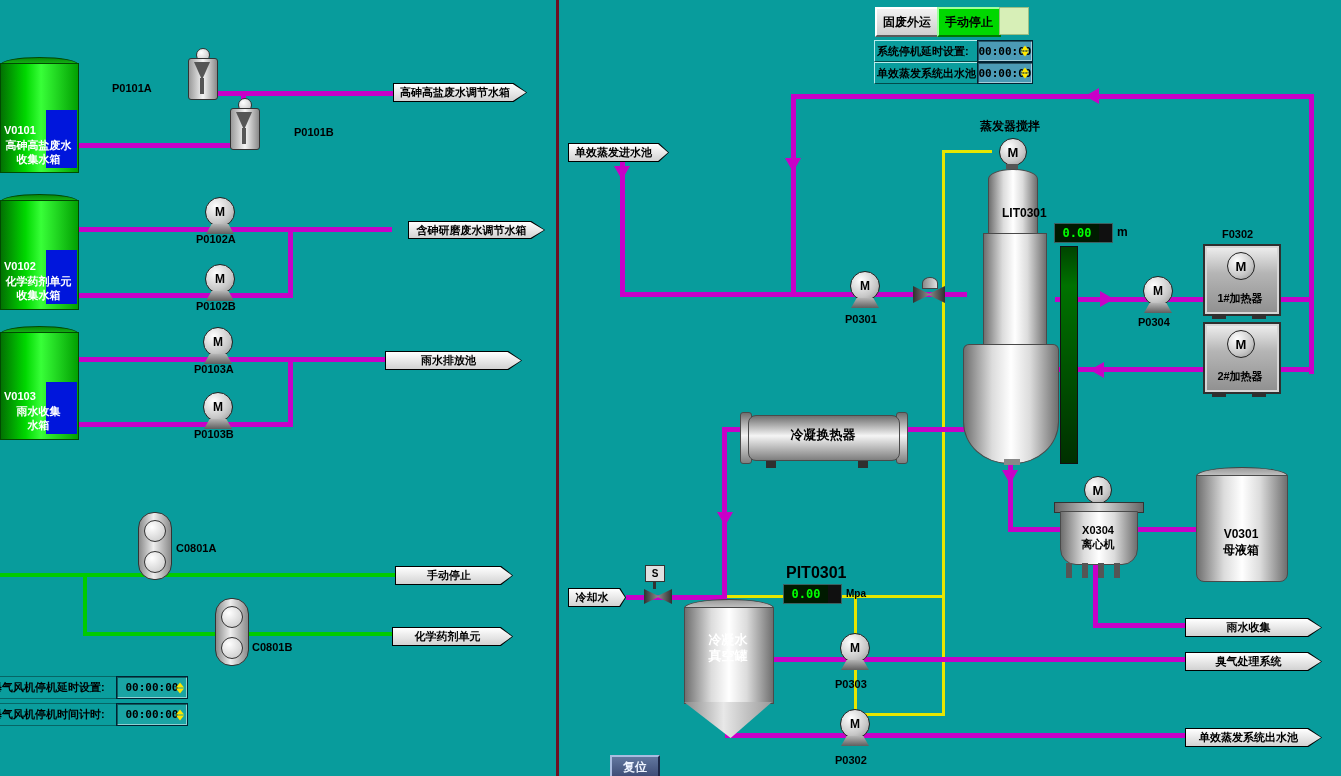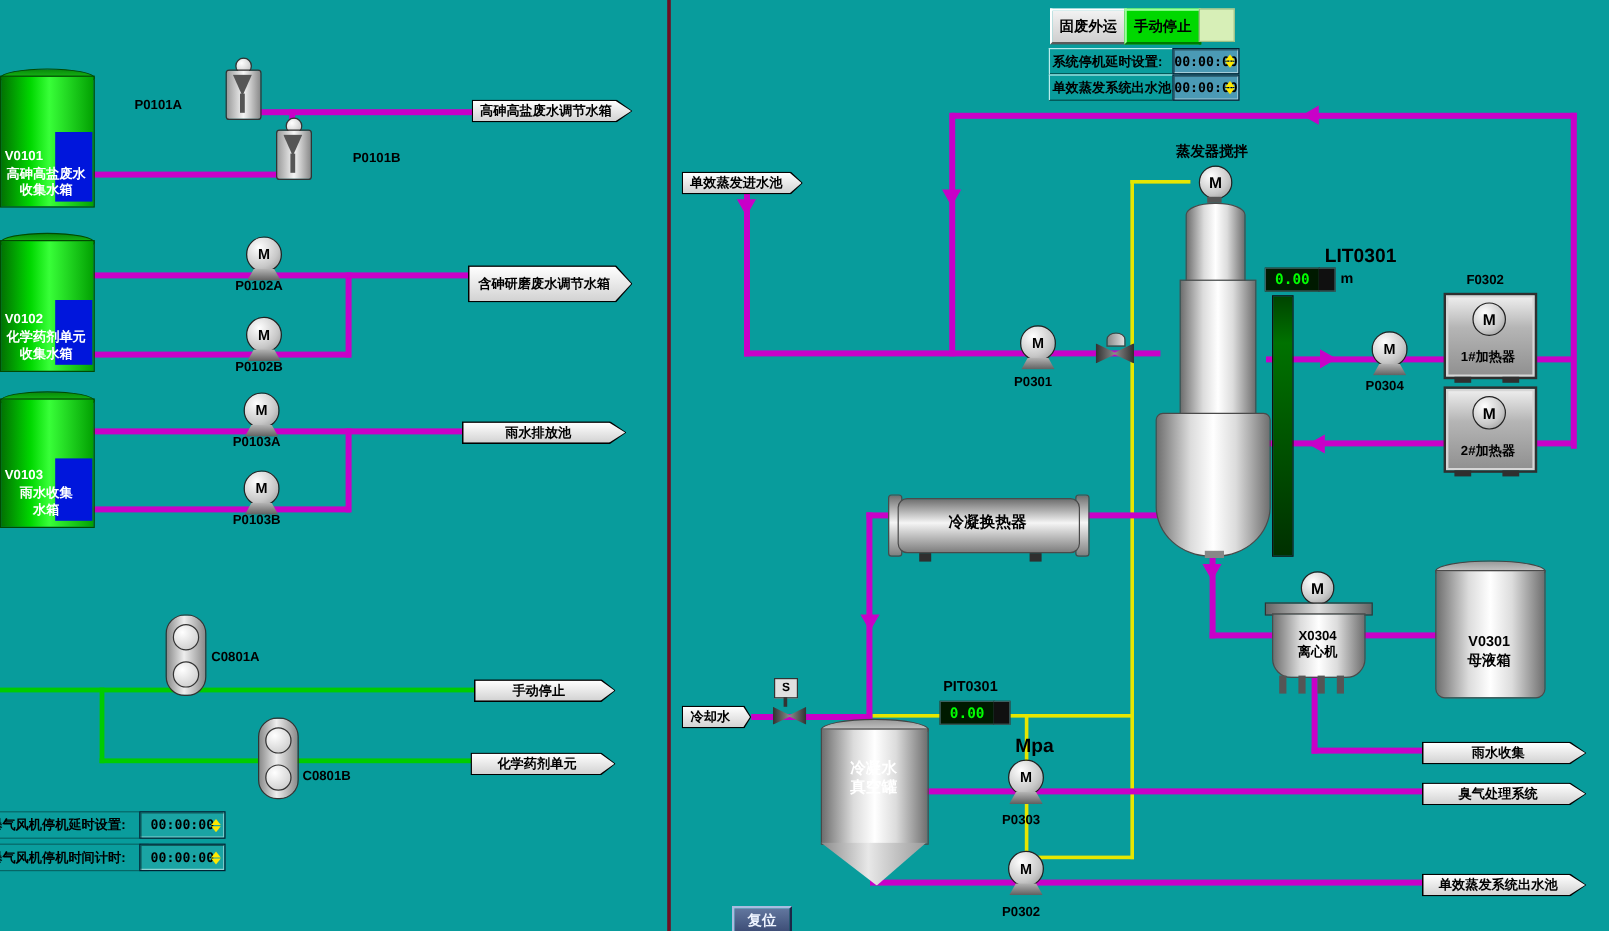--- a/index.html
+++ b/index.html
@@ -123,21 +123,21 @@
   <div class="arrD" style="left:614px;top:166px"></div>
   <div class="arrR" style="left:1100px;top:291px"></div>
   <div class="arrL" style="left:1090px;top:362px"></div>
   <div class="arrD" style="left:717px;top:512px"></div>
   <div class="arrD" style="left:1002px;top:470px"></div>
 
   <div class="banner" style="left:393px;top:83px;width:134px;height:19px">
     <span class="bo"></span>
     <span class="bi">高砷高盐废水调节水箱</span>
     </div>
-  <div class="banner" style="left:390px;top:221px;width:137px;height:31px">
+  <div class="banner" style="left:408px;top:221px;width:137px;height:18px">
     <span class="bo"></span>
     <span class="bi">含砷研磨废水调节水箱</span>
     </div>
   <div class="banner" style="left:385px;top:351px;width:137px;height:19px">
     <span class="bo"></span>
     <span class="bi">雨水排放池</span>
     </div>
   <div class="banner" style="left:395px;top:566px;width:118px;height:19px">
     <span class="bo"></span>
     <span class="bi">手动停止</span>
@@ -275,21 +275,21 @@
 
   <div class="lbl" style="left:980px;top:120px;font-size:12px">蒸发器搅拌</div>
   <div class="motor" style="left:999px;top:138px">M</div>
   <div style="position:absolute;left:1006px;top:164px;width:12px;height:5px;background:#555"></div>
   <div class="metalV" style="left:988px;top:169px;width:48px;height:64px;border-radius:24px 24px 0 0/10px 10px 0 0"></div>
   <div class="metalV" style="left:983px;top:233px;width:62px;height:111px"></div>
   <div class="metalV" style="left:963px;top:344px;width:94px;height:118px;border-radius:6px 6px 46px 46px/6px 6px 42px 42px"></div>
   <div style="position:absolute;left:1004px;top:459px;width:16px;height:6px;background:#888"></div>
 
   <div style="position:absolute;left:1060px;top:246px;width:16px;height:216px;border:1px solid #111;background:linear-gradient(180deg,#004400,#007200 18%,#003000)"></div>
-  <div class="lbl" style="left:1104px;top:207px;font-size:16px">LIT0301</div>
+  <div class="lbl" style="left:1002px;top:207px;font-size:12px">LIT0301</div>
   <div class="led" style="left:1054px;top:223px;width:44px;height:18px">0.00</div>
   <div class="ledstub" style="left:1099px;top:223px;width:13px;height:18px"></div>
   <div class="lbl" style="left:1117px;top:226px;font-size:12px">m</div>
 
   <div class="lbl" style="left:1222px;top:228px">F0302</div>
   <div style="position:absolute;left:1203px;top:244px;width:74px;height:68px;border:2px solid #2f2f2f;background:linear-gradient(180deg,#f0f0f0,#b5b5b5 40%,#8f8f8f);box-shadow:inset 0 0 0 2px #d6d6d6"></div>
   <div class="motor" style="left:1227px;top:252px">M</div>
   <div class="clbl" style="left:1203px;top:292px;width:74px">1#加热器</div>
   <div class="foot" style="left:1212px;top:314px;width:14px;height:5px"></div>
   <div class="foot" style="left:1252px;top:314px;width:14px;height:5px"></div>
@@ -312,24 +312,24 @@
     </div>
   <div class="lbl" style="left:1138px;top:316px">P0304</div>
 
   <div class="metalH" style="left:740px;top:412px;width:10px;height:50px;border-radius:3px"></div>
   <div class="metalH" style="left:896px;top:412px;width:10px;height:50px;border-radius:3px"></div>
   <div class="metalH" style="left:748px;top:415px;width:150px;height:44px;border-radius:8px"></div>
   <div class="clbl" style="left:748px;top:428px;width:150px;font-size:13px">冷凝换热器</div>
   <div class="foot" style="left:766px;top:461px;width:10px;height:7px"></div>
   <div class="foot" style="left:858px;top:461px;width:10px;height:7px"></div>
 
-  <div class="lbl" style="left:786px;top:566px;font-size:12px">PIT0301</div>
+  <div class="lbl" style="left:786px;top:566px;font-size:16px">PIT0301</div>
   <div class="led" style="left:783px;top:584px;width:44px;height:18px">0.00</div>
   <div class="ledstub" style="left:828px;top:584px;width:13px;height:18px"></div>
-  <div class="lbl" style="left:846px;top:616px;font-size:16px">Mpa</div>
+  <div class="lbl" style="left:846px;top:587px;font-size:10px">Mpa</div>
   <div style="position:absolute;left:645px;top:565px;width:18px;height:15px;background:#e0e0e0;border:1px solid #333;display:flex;align-items:center;justify-content:center;font-weight:bold;font-size:10px;color:#000">S</div>
   <div style="position:absolute;left:653px;top:581px;width:3px;height:8px;background:#333"></div>
   <div class="valve" style="left:644px;top:589px;width:28px;height:15px"></div>
 
   <div style="position:absolute;left:684px;top:599px;width:88px;height:16px;border:1px solid #444;border-radius:50%;background:linear-gradient(180deg,#9a9a9a,#eeeeee)"></div>
   <div class="metalV" style="left:684px;top:607px;width:88px;height:95px"></div>
   <div class="cwlbl" style="left:684px;top:632px;width:88px">冷凝水</div>
   <div class="cwlbl" style="left:684px;top:648px;width:88px">真空罐</div>
   <div style="position:absolute;left:684px;top:702px;width:88px;height:36px;background:linear-gradient(90deg,#8a8a8a,#e8e8e8 45%,#9a9a9a);clip-path:polygon(0 0,100% 0,53% 100%)"></div>
 

